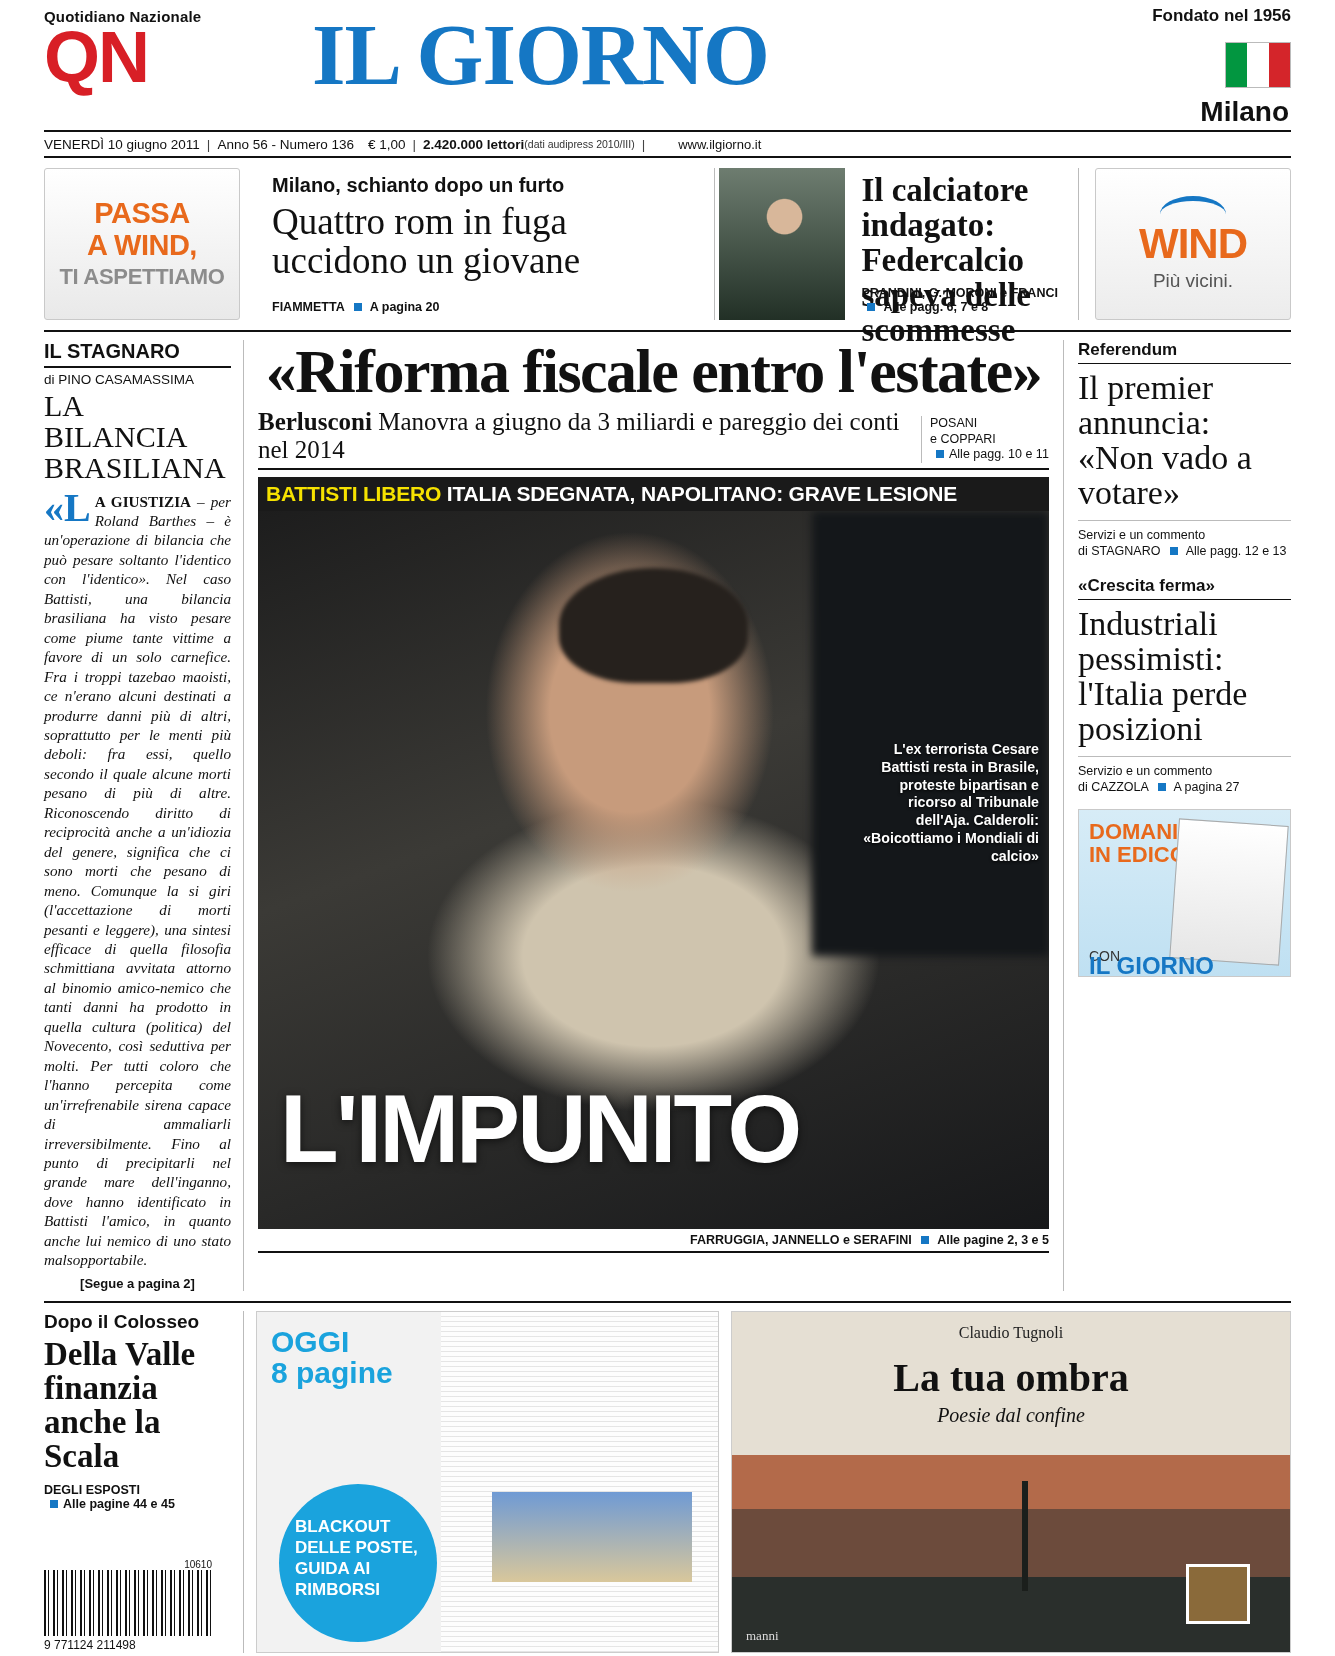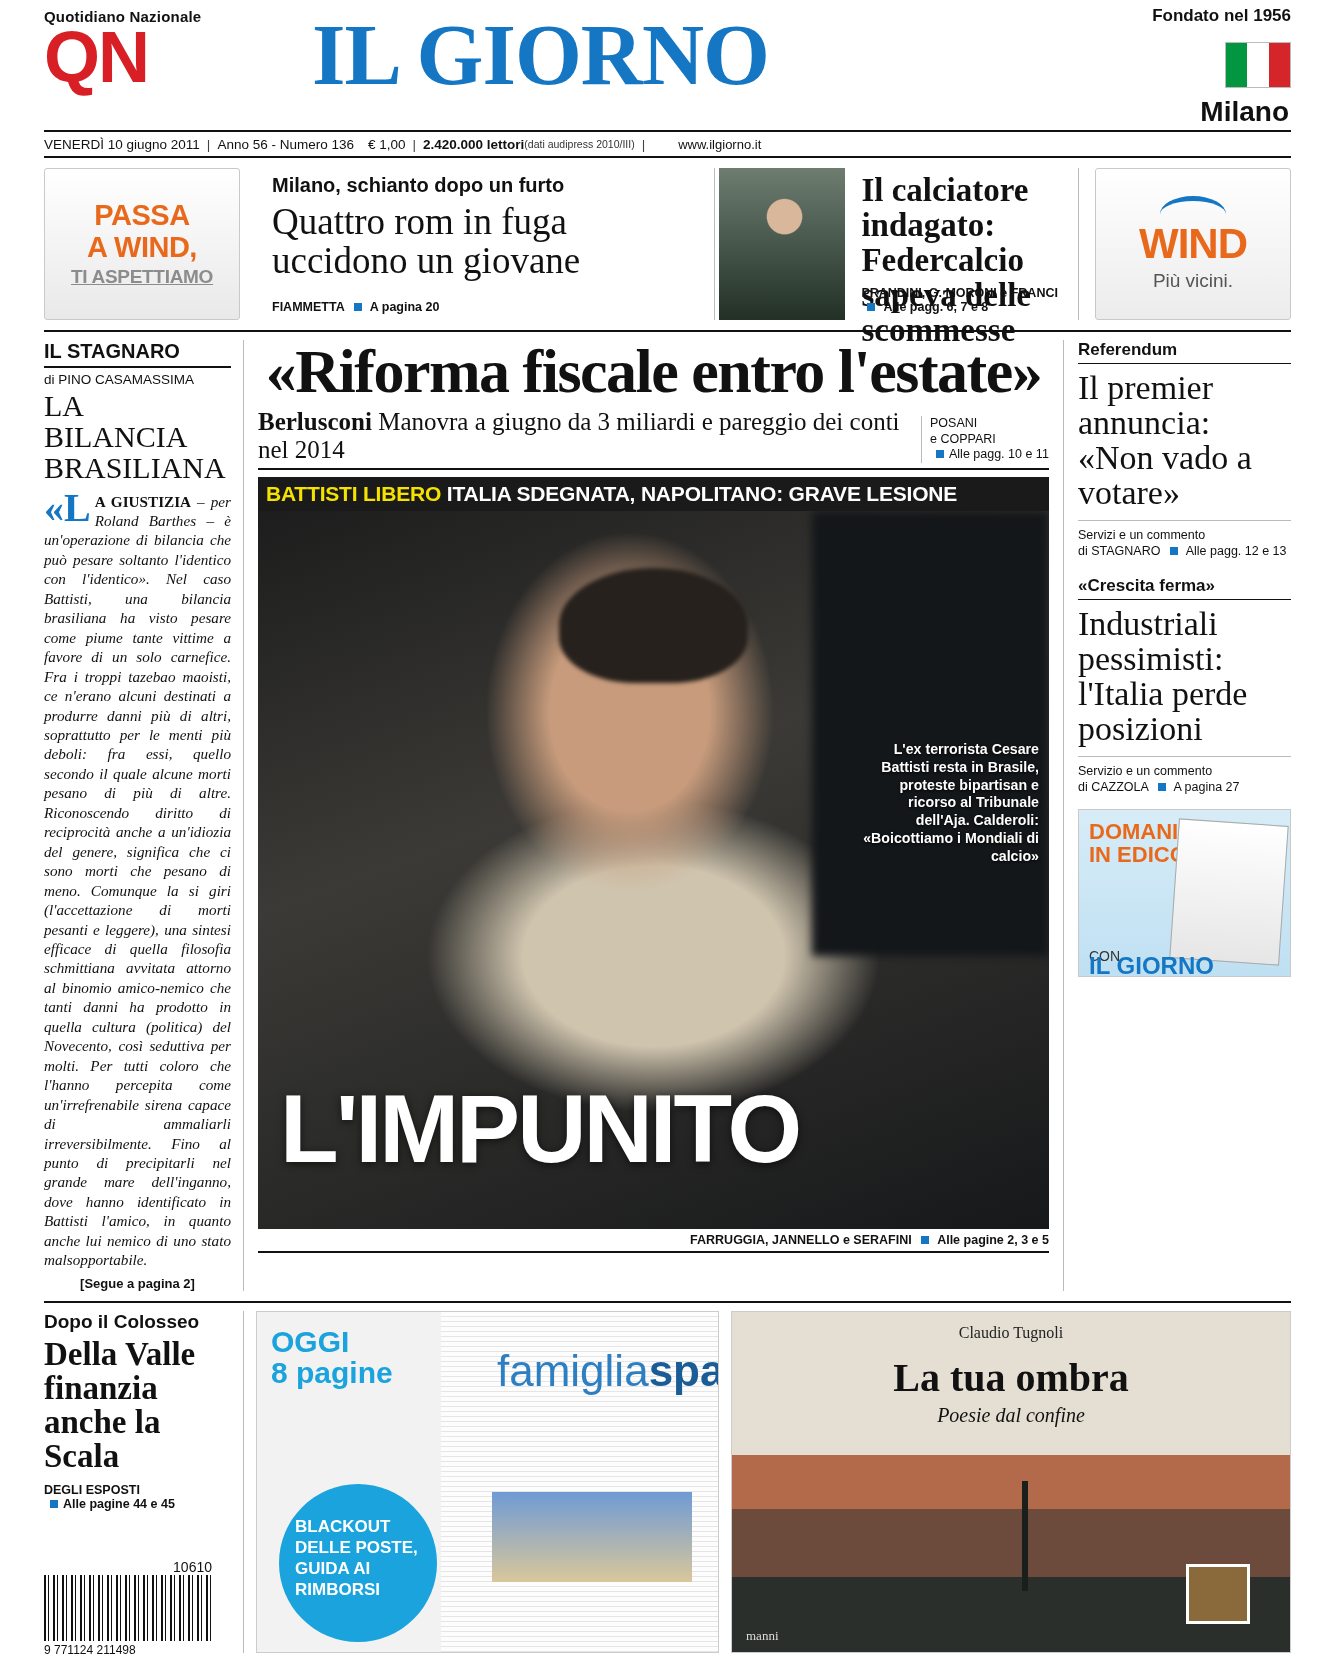--- a/index.html
+++ b/index.html
@@ -45,21 +45,21 @@
 
   
   .topstrip { display:flex; margin-top:10px; height:152px; }
   .promo-wind {
     width:196px; border:1px solid #c9c9c9; border-radius:3px;
     background:linear-gradient(#ffffff,#e9e9e9);
     display:flex; flex-direction:column; justify-content:center; align-items:center;
     font-family:"Liberation Sans", sans-serif;
   }
   .promo-wind .l1 { color:#e8691c; font-weight:bold; font-size:29px; line-height:1.08; letter-spacing:-0.5px; }
-  .promo-wind .l2 { color:#8c8c8c; font-weight:bold; font-size:19px; margin-top:3px; letter-spacing:-0.3px;text-decoration:underline;}
+  .promo-wind .l2 { color:#8c8c8c; font-weight:bold; font-size:22px; margin-top:3px; letter-spacing:-0.3px;}
   .strip-item { flex:1; padding:0 16px; border-right:1px solid #bbb; position:relative; }
   .strip-item.first { margin-left:16px; }
   .kicker { font-family:"Liberation Sans", sans-serif; font-weight:bold; font-size:20px; margin-top:6px; }
   .strip-head { font-size:37px; line-height:1.06; margin-top:5px; font-weight:normal; }
   .strip-head.bold { font-weight:bold; font-size:33px; }
   .byline { position:absolute; bottom:6px; left:16px; font-family:"Liberation Sans", sans-serif; font-size:12.5px; font-weight:bold; }
   .byline .pg { font-weight:bold; }
   .sq { display:inline-block; width:8px; height:8px; background:#1577c4; margin:0 5px 0 6px; }
   .photo-player {
     width:126px; background:#2d3f34; margin-left:4px;
@@ -138,21 +138,21 @@
 
   
   .bottom { display:flex; margin-top:10px; border-top:2px solid #111; padding-top:8px; height:352px; }
   .b-left { width:200px; padding-right:0; border-right:1px solid #bbb; }
   .b-kicker { font-family:"Liberation Sans", sans-serif; font-weight:bold; font-size:19px; }
   .b-head { font-size:33px; line-height:1.03; font-weight:bold; margin-top:4px; }
   .b-by { font-family:"Liberation Sans", sans-serif; font-size:12.5px; font-weight:bold; margin-top:10px; }
   .barcode { margin-top:22px; }
   .barcode .bars { height:66px; width:168px; background:repeating-linear-gradient(90deg,#111 0 2px,#fff 2px 4px,#111 4px 5px,#fff 5px 9px); }
   .barcode .num { font-family:"Liberation Sans", sans-serif; font-size:12px; margin-top:2px;}
-  .barcode .num2 { font-family:"Liberation Sans", sans-serif; font-size:14px; text-align:right; width:168px;margin-top:48px;}
+  .barcode .num2 { font-family:"Liberation Sans", sans-serif; font-size:10px; text-align:right; width:168px;margin-top:48px;}
 
   .b-mid { flex:1; margin:0 12px; border:1px solid #ccc; position:relative; overflow:hidden; background:#f2f2f2; }
   .b-mid .oggi { position:absolute; left:14px; top:14px; color:#1aa3dd; font-family:"Liberation Sans", sans-serif; font-weight:bold; font-size:30px; line-height:1.05;}
   .b-mid .fam { position:absolute; left:240px; top:34px; font-family:"Liberation Sans", sans-serif; font-size:44px; color:#2e7fc1; font-weight:normal; }
   .b-mid .fam b { color:#1a5d96; }
   .b-mid .circ { position:absolute; left:22px; bottom:10px; width:158px; height:158px; border-radius:50%; background:#1aa3dd; color:#fff; font-family:"Liberation Sans", sans-serif; font-weight:bold; font-size:17px; line-height:1.25; padding:32px 0 0 16px;}
   .b-mid .paper { position:absolute; right:0; top:0; width:60%; height:100%; background:
       repeating-linear-gradient(#fff 0 4px,#e3e3e3 4px 5px); opacity:.85;}
   .b-mid .photo2 { position:absolute; right:26px; bottom:70px; width:200px; height:90px; background:linear-gradient(#6f9ad4,#d9c79b); }
 
@@ -325,23 +325,20 @@
       </div>
     </div>
 
     <div class="b-mid">
       <div class="paper"></div>
       <div class="photo2"></div>
       <div class="oggi">
         <div>OGGI</div>
         <div>8 pagine</div>
       </div>
-      <div class="fam">
-        <span>famiglia</span><b>spa</b>
-      </div>
       <div class="circ">BLACKOUT DELLE POSTE, GUIDA AI RIMBORSI</div>
     </div>
 
     <div class="b-right">
       <div class="author">Claudio Tugnoli</div>
       <div class="btitle">La tua ombra</div>
       <div class="bsub">Poesie dal confine</div>
       <div class="tree"></div>
       <div class="stamp"></div>
       <div class="ed">manni</div>

